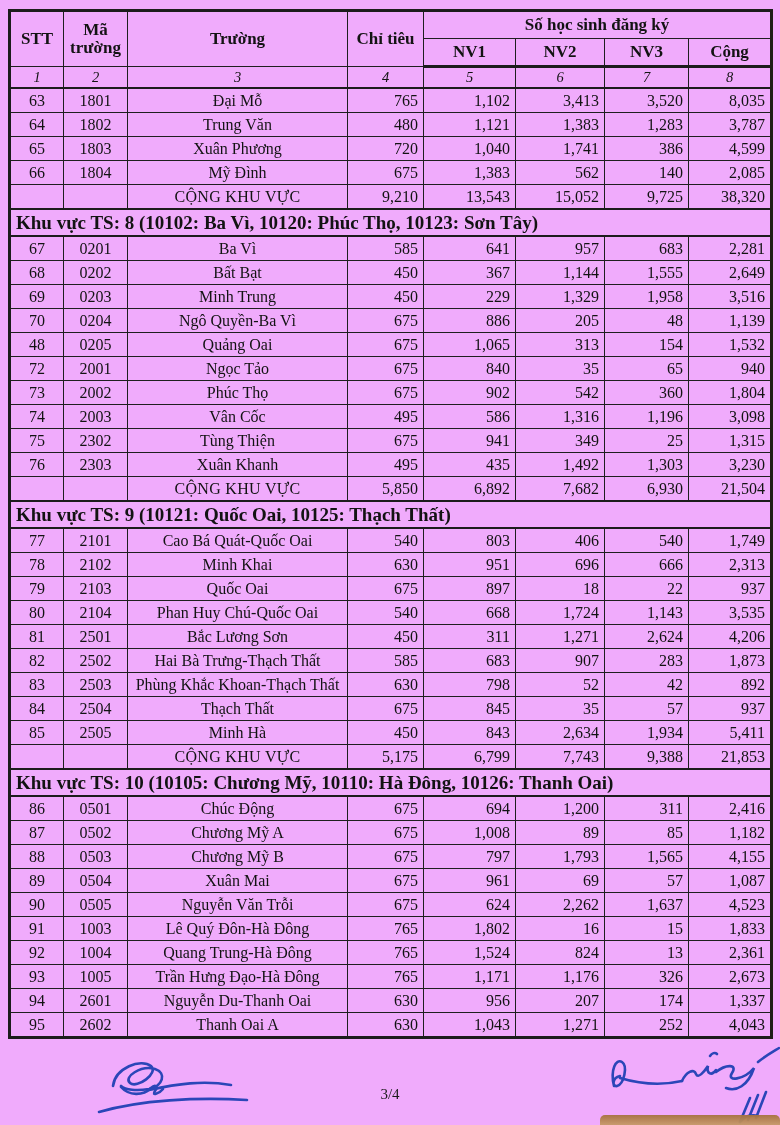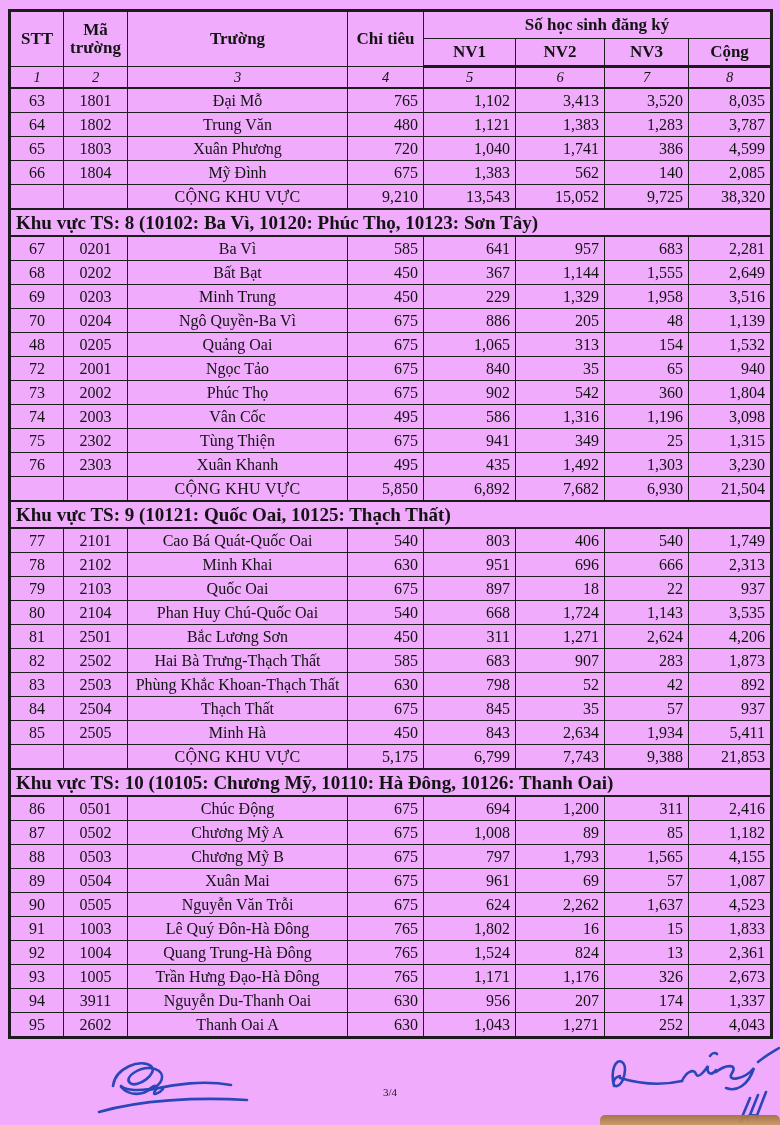--- a/index.html
+++ b/index.html
@@ -57,21 +57,21 @@
     font-weight:bold;
     font-size:19px;
     height:25px;
     border-top:2.5px solid #1c1c1c;
     border-bottom:2.5px solid #1c1c1c;
   }
   tr.total-row td{border-bottom:2.5px solid #1c1c1c;}
   .page-number{
     position:absolute;left:0;right:0;top:1086px;
     text-align:center;
-    font-size:11px;color:#1a1a1a;
+    font-size:15px;color:#1a1a1a;
   }
   .sig{position:absolute;}
   .sig svg{display:block;}
   .scan-strip{
     position:absolute;left:600px;top:1115px;width:180px;height:10px;
     background:linear-gradient(180deg,#a5713f,#c69a66);
     border-radius:5px 5px 0 0;
     opacity:.95;
   }
 </style>
@@ -461,21 +461,21 @@
           <td class="c-center">1005</td>
           <td class="c-name">Trần Hưng Đạo-Hà Đông</td>
           <td class="c-num">765</td>
           <td class="c-num">1,171</td>
           <td class="c-num">1,176</td>
           <td class="c-num">326</td>
           <td class="c-num">2,673</td>
         </tr>
         <tr class="school-row">
           <td class="c-center">94</td>
-          <td class="c-center">3911</td>
+          <td class="c-center">2601</td>
           <td class="c-name">Nguyễn Du-Thanh Oai</td>
           <td class="c-num">630</td>
           <td class="c-num">956</td>
           <td class="c-num">207</td>
           <td class="c-num">174</td>
           <td class="c-num">1,337</td>
         </tr>
         <tr class="school-row">
           <td class="c-center">95</td>
           <td class="c-center">2602</td>

